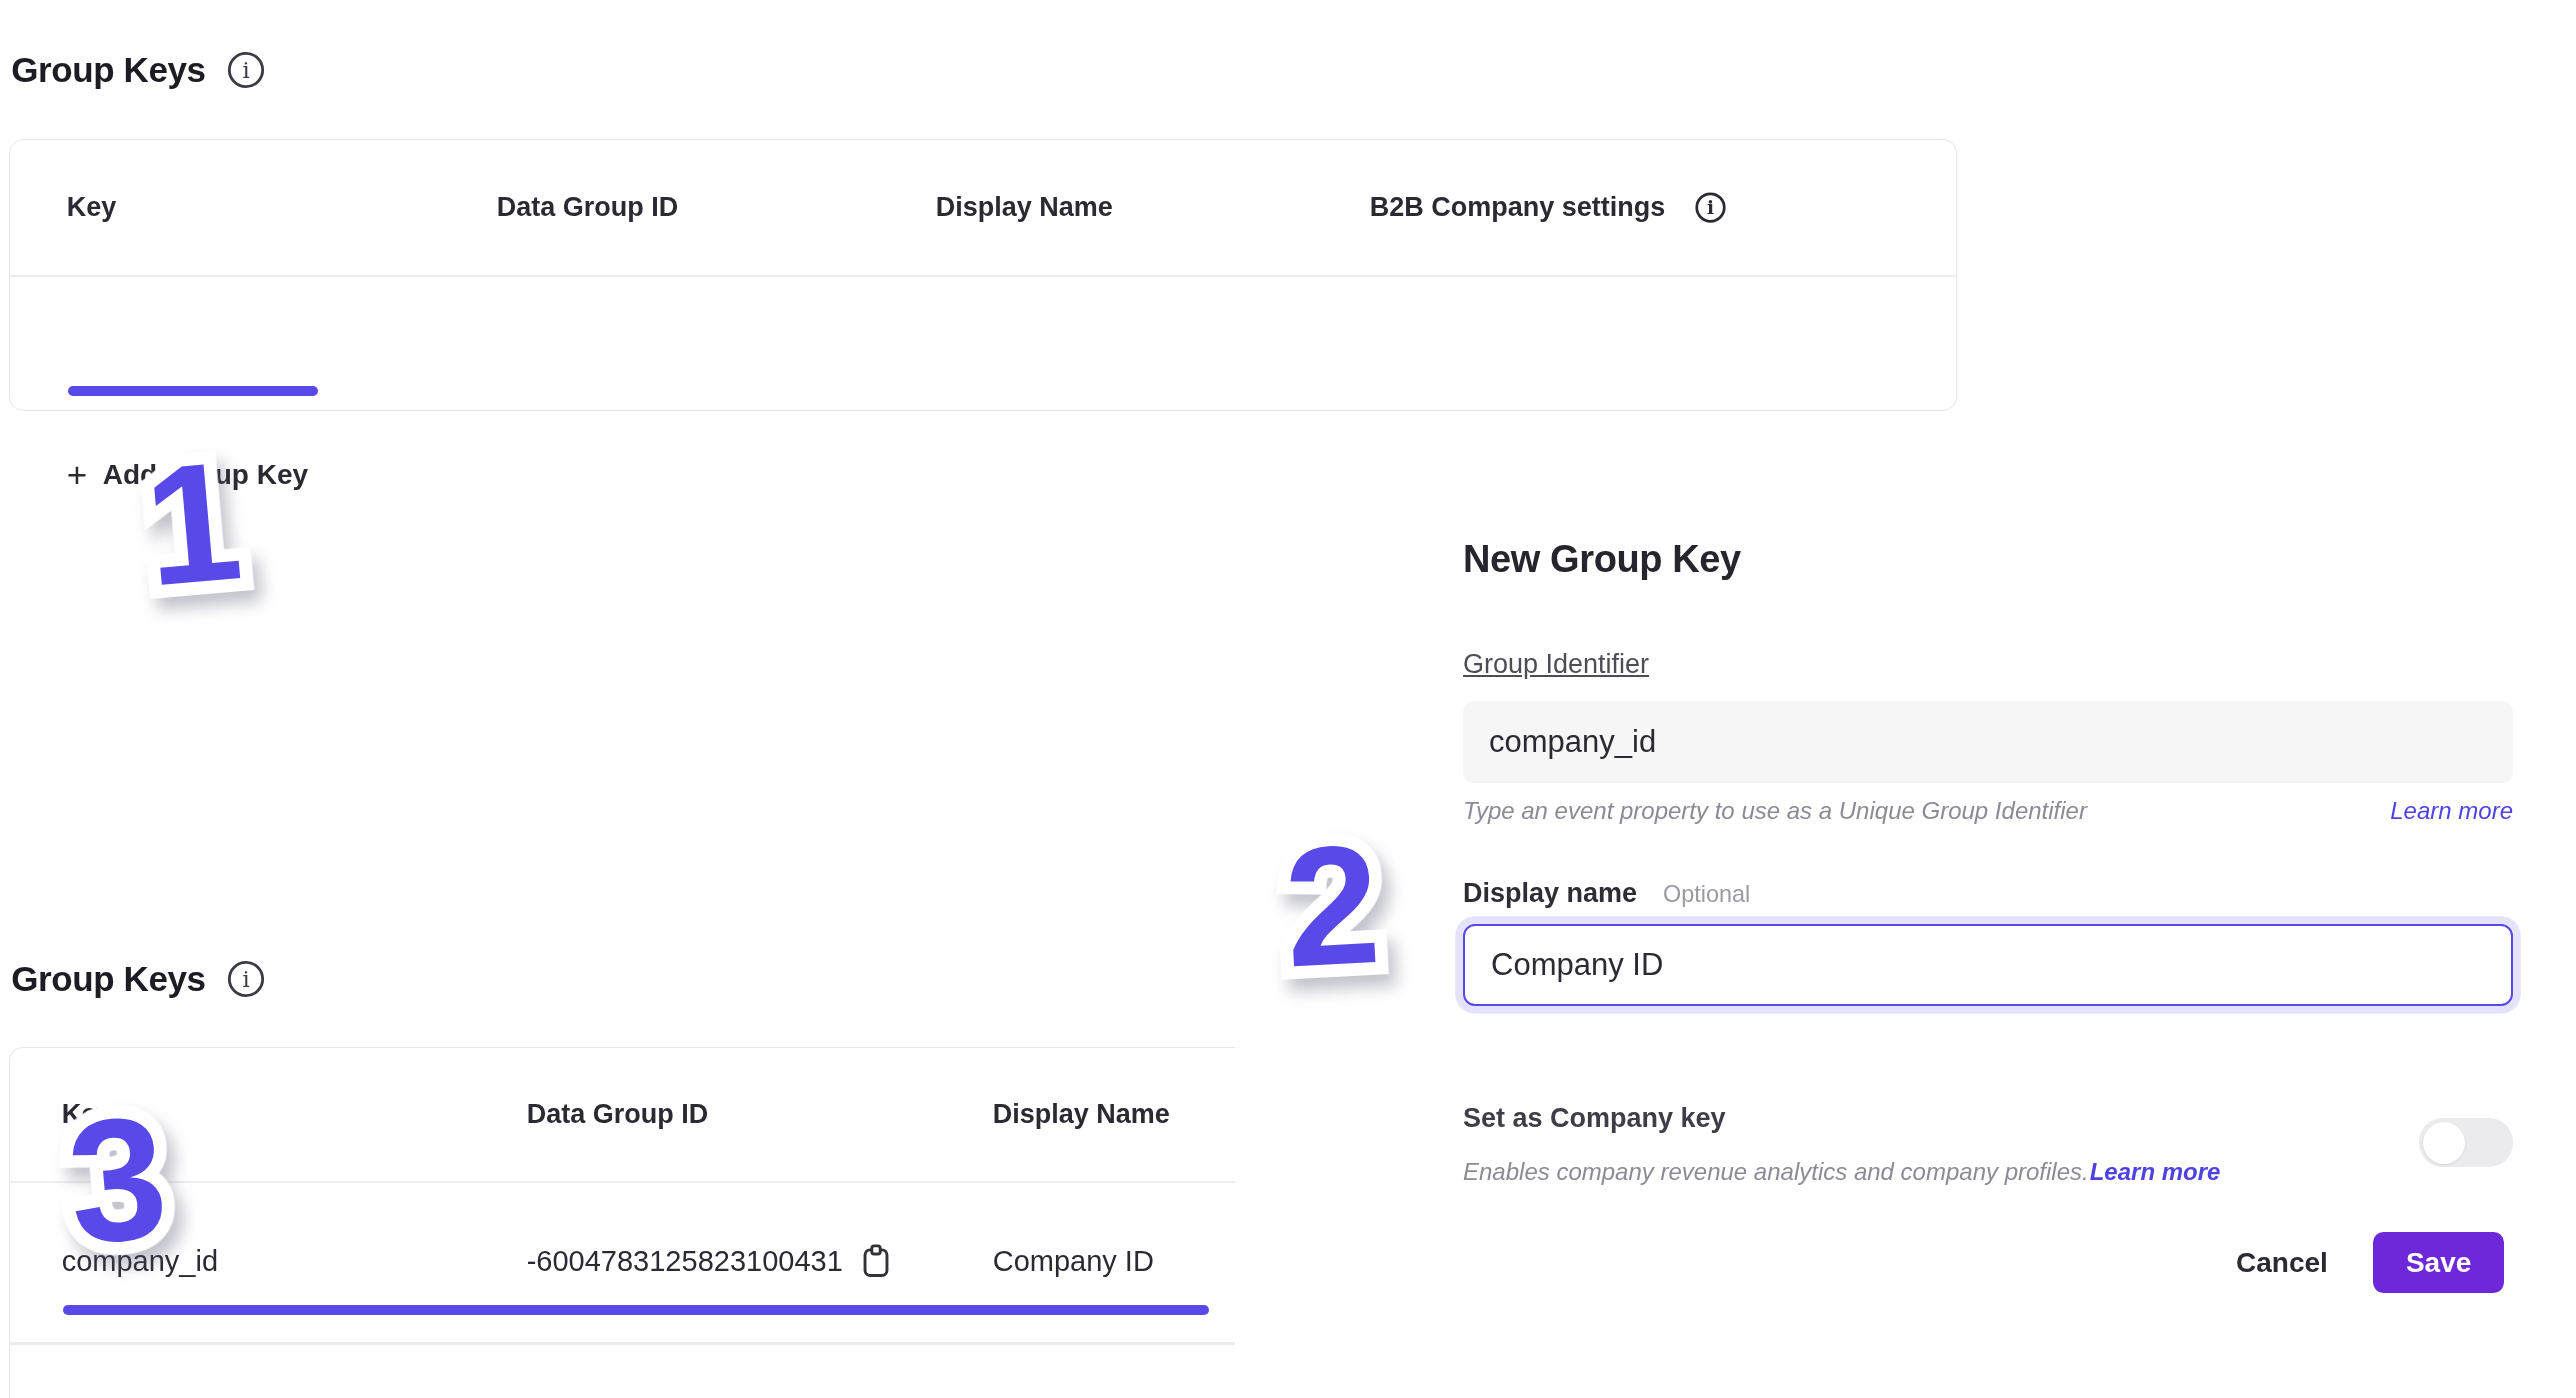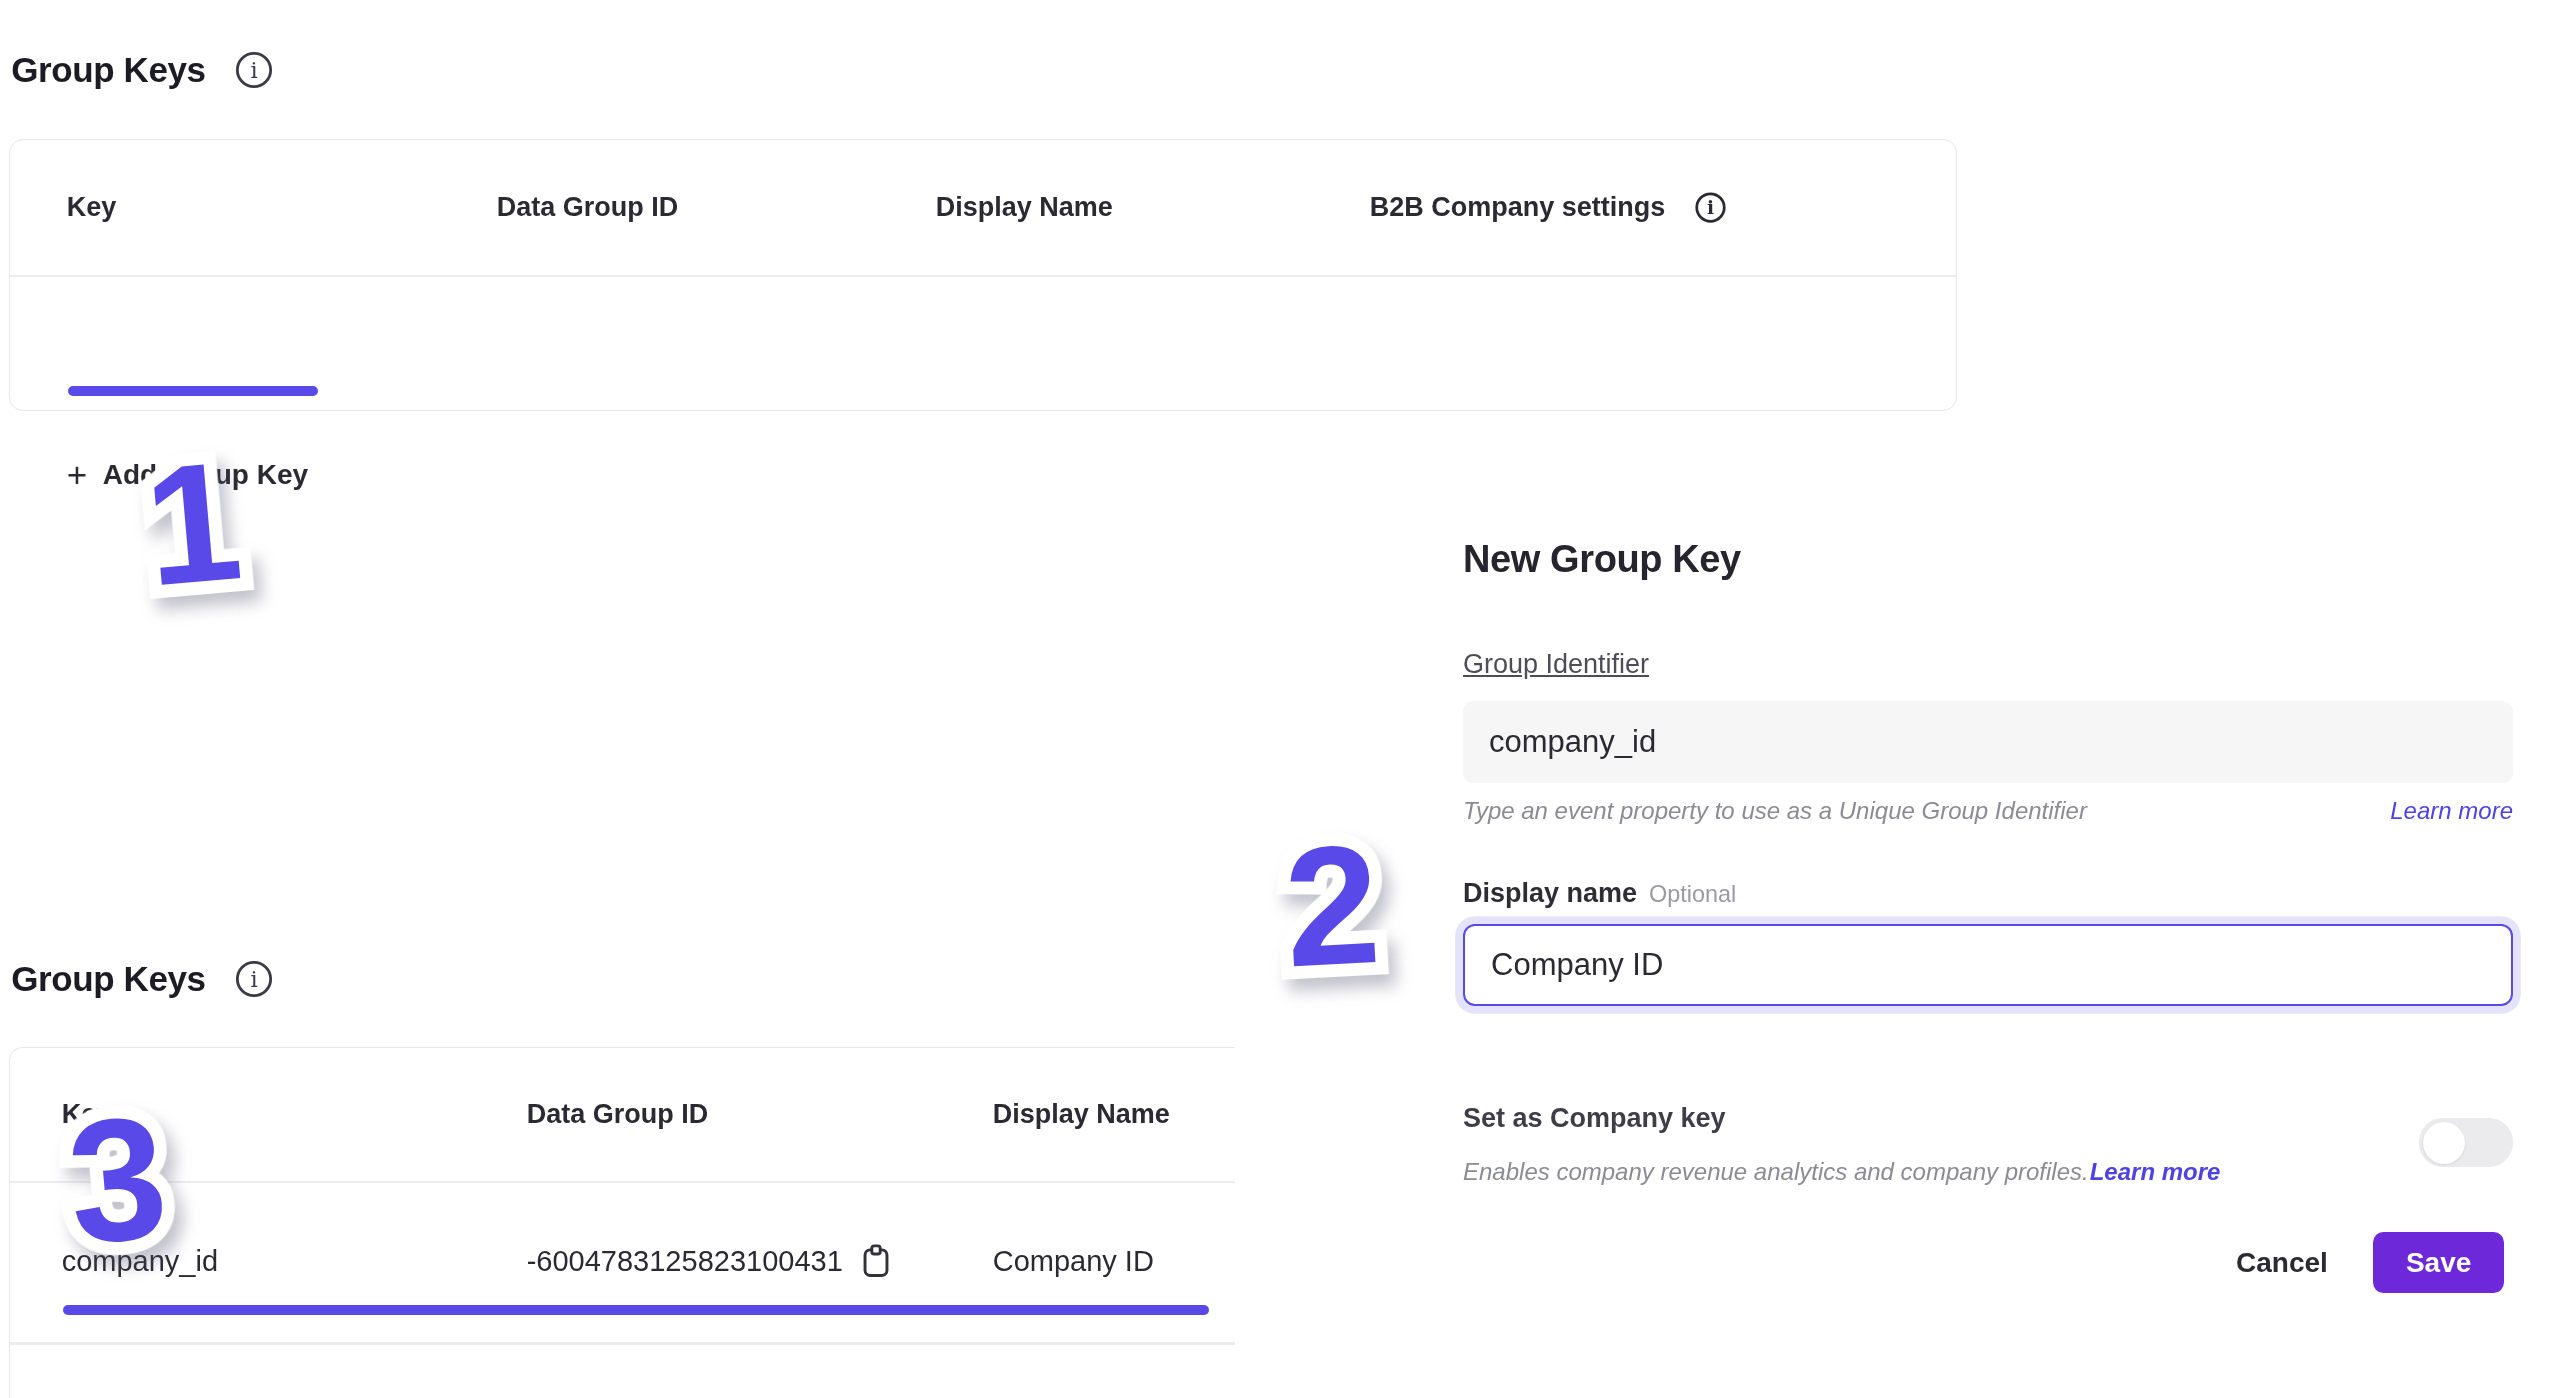--- a/index.html
+++ b/index.html
@@ -12,21 +12,21 @@
     --input-bg:#f6f6f7;
     --toggle-bg:#ebebee;
   }
   *{margin:0;padding:0;box-sizing:border-box;}
   html,body{background:#fff;}
   #canvas{
     position:relative;width:2576px;height:1398px;background:#fff;overflow:hidden;
     font-family:"Liberation Sans", sans-serif;color:var(--text-dark);
   }
   
-  .section-heading{position:absolute;display:flex;align-items:center;gap:28px;}
+  .section-heading{position:absolute;display:flex;align-items:center;gap:20px;}
   .section-heading .hd-text{font-size:35px;font-weight:700;letter-spacing:-0.4px;color:#1d1c24;}
   .info-icon{display:inline-flex;align-items:center;justify-content:center;}
   
   .card{position:absolute;background:#fff;border:1.7px solid var(--border);border-radius:14px;}
   .t-head{display:grid;align-items:center;font-size:27px;font-weight:700;color:#2b2a33;}
   .t-divider{position:absolute;left:0;right:0;height:1.7px;background:#ededf0;}
   .add-row{position:absolute;display:flex;align-items:center;gap:15.6px;font-size:28px;font-weight:700;color:#2b2a33;cursor:pointer;}
   .plus{font-size:35px;font-weight:400;line-height:1;color:#2b2a33;}
   .annot-underline{position:absolute;height:9.6px;border-radius:5.2px;background:var(--accent);}
   .t-row{display:grid;align-items:center;font-size:29px;color:#2b2a33;}
@@ -35,21 +35,21 @@
   
   .step{position:absolute;font-weight:800;line-height:1;transform:rotate(-5deg);}
   .step .outline{position:absolute;left:0;top:0;color:#fff;-webkit-text-stroke:26px #fff;
     filter:drop-shadow(7px 12px 7.8px rgba(80,80,110,.35));}
   .step .fill{position:relative;color:var(--accent);}
   
   .form-panel{position:absolute;left:1463px;top:538px;width:1050px;}
   .form-title{font-size:38px;font-weight:700;letter-spacing:-0.4px;color:#26252e;}
   .f-label{position:absolute;font-size:27px;color:var(--label-gray);}
   .f-label b{color:#2e2d36;font-weight:700;}
-  .opt{font-size:23.4px;color:#9a9aa2;margin-left:12px;font-weight:400;}
+  .opt{font-size:23.4px;color:#9a9aa2;margin-left:26px;font-weight:400;}
   .f-input{position:absolute;width:100%;height:82px;font-family:"Liberation Sans",sans-serif;
     font-size:31px;color:#2b2a33;padding:0 26px;border-radius:10.4px;outline:none;}
   .f-input.plain{background:var(--input-bg);border:none;}
   .f-input.focused{background:#fff;border:2.6px solid var(--accent);border-radius:12px;
     box-shadow:0 0 0 7.8px #e5e2fb;}
   .helper-row{position:absolute;width:100%;display:flex;justify-content:space-between;align-items:baseline;
     font-size:24px;color:var(--text-gray);font-style:italic;}
   .link{color:var(--link);cursor:pointer;}
   .toggle{position:absolute;width:94px;height:49px;border-radius:24px;background:var(--toggle-bg);cursor:pointer;}
   .knob{position:absolute;left:3.5px;top:3.5px;width:42px;height:42px;border-radius:50%;background:#fff;

